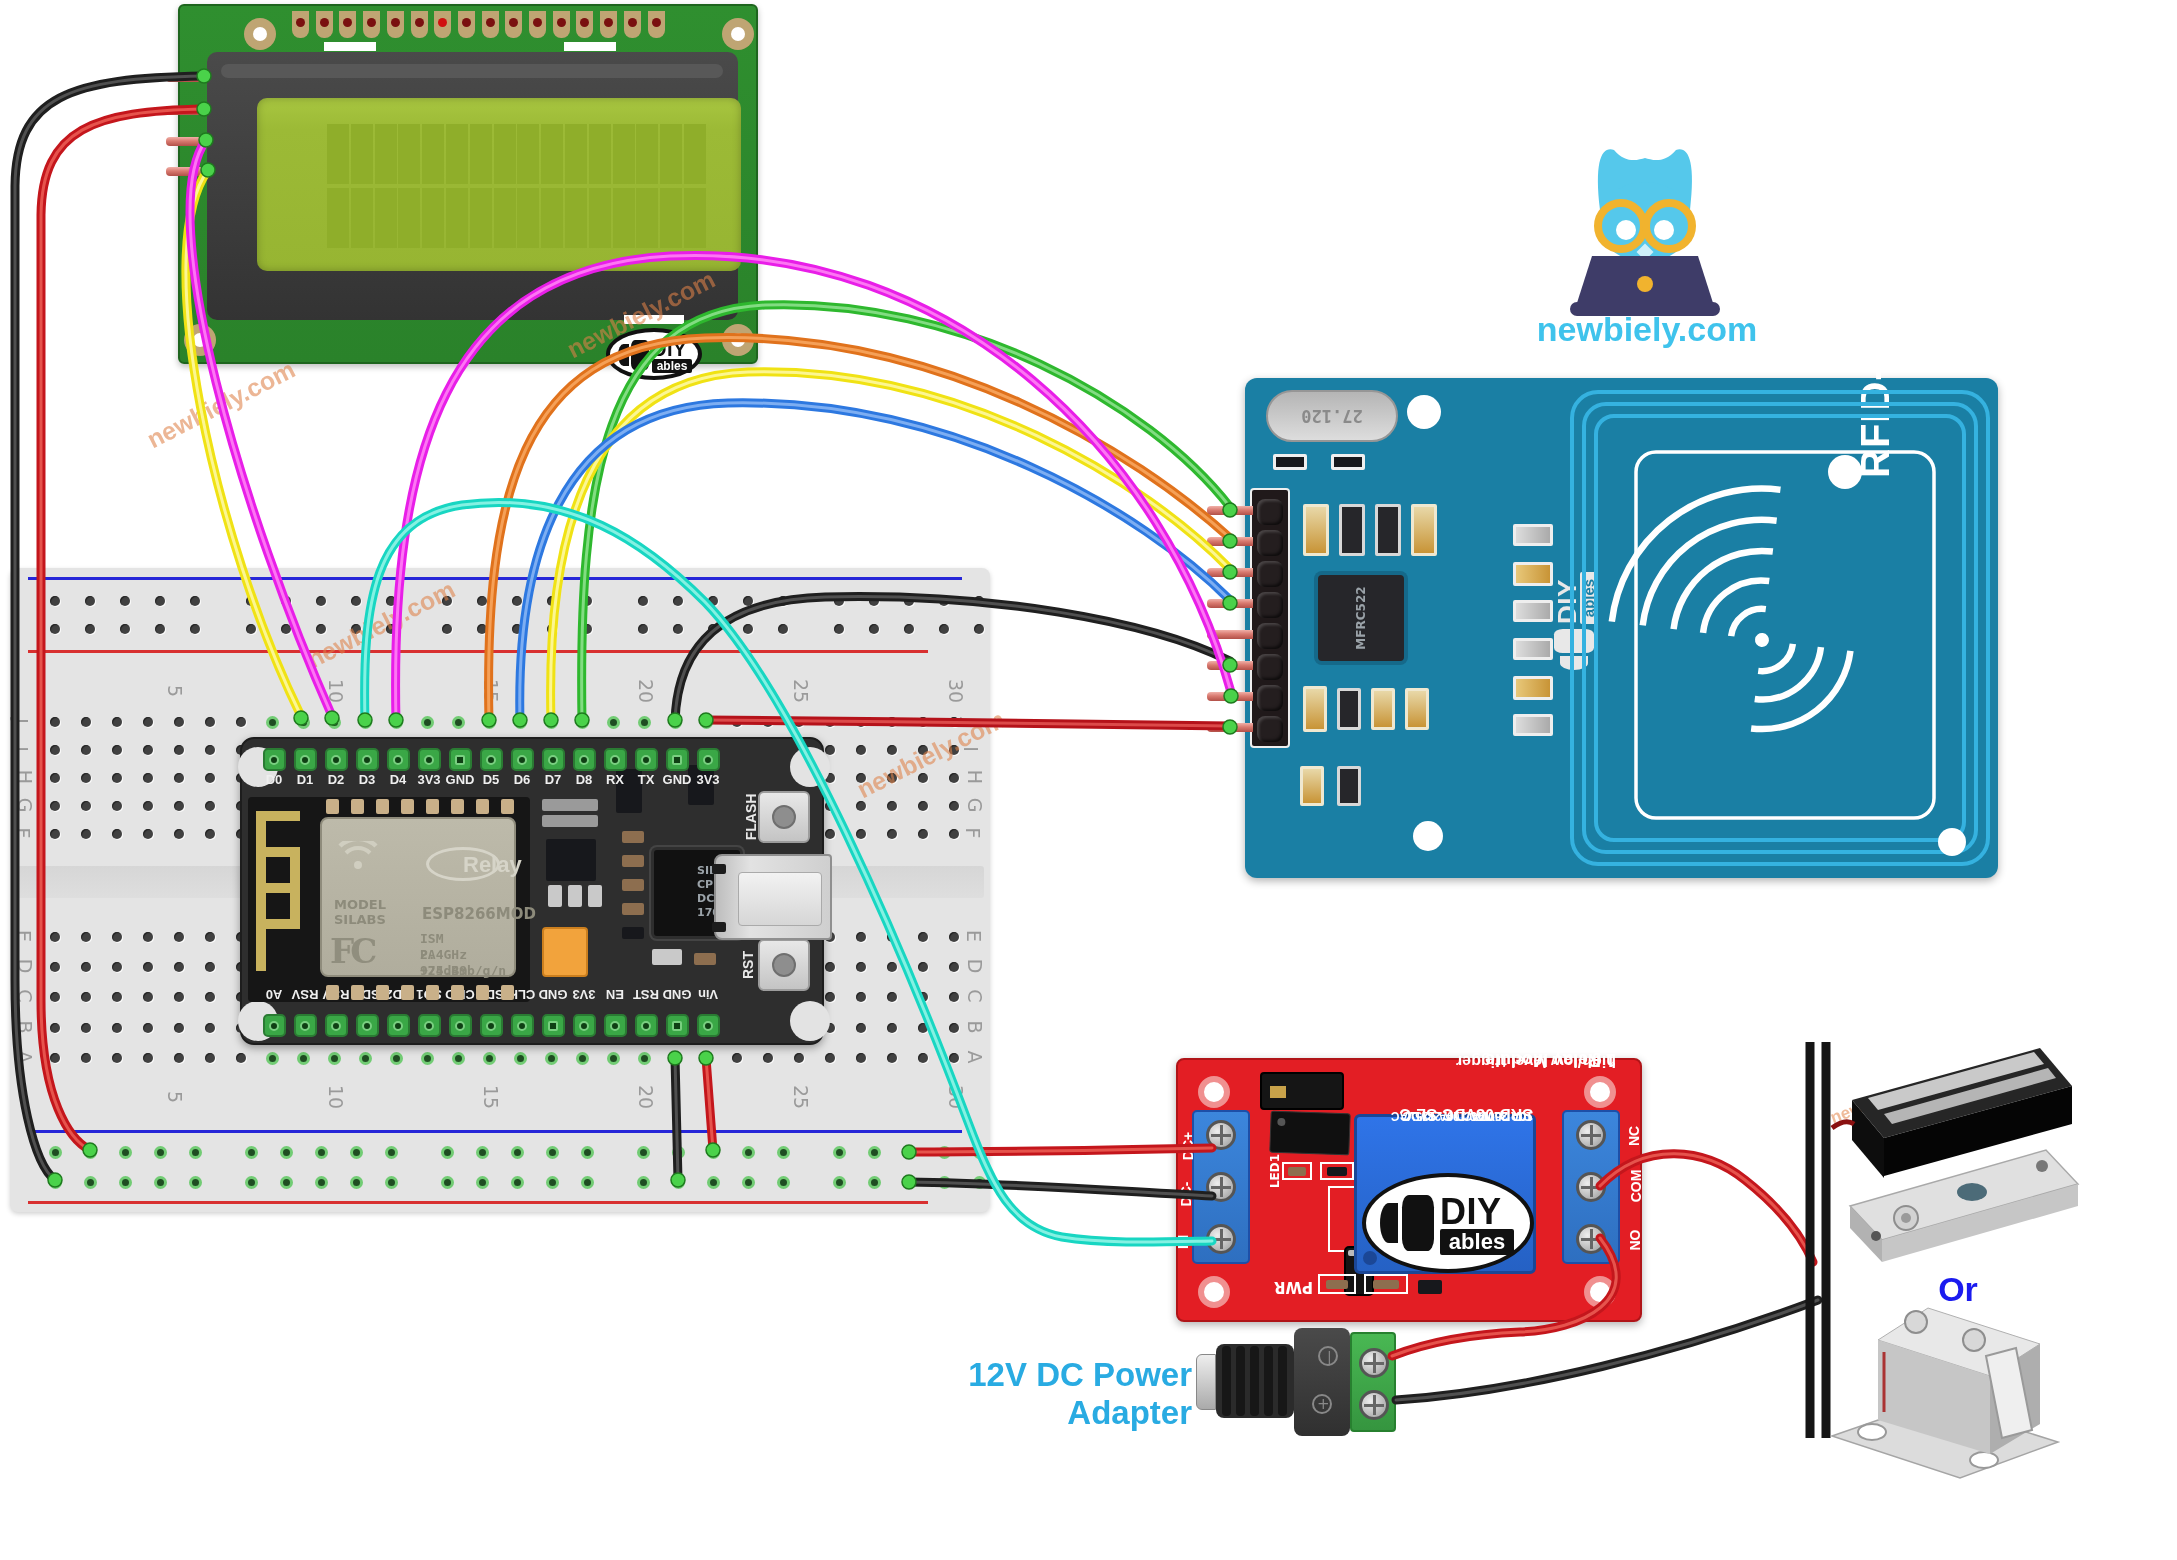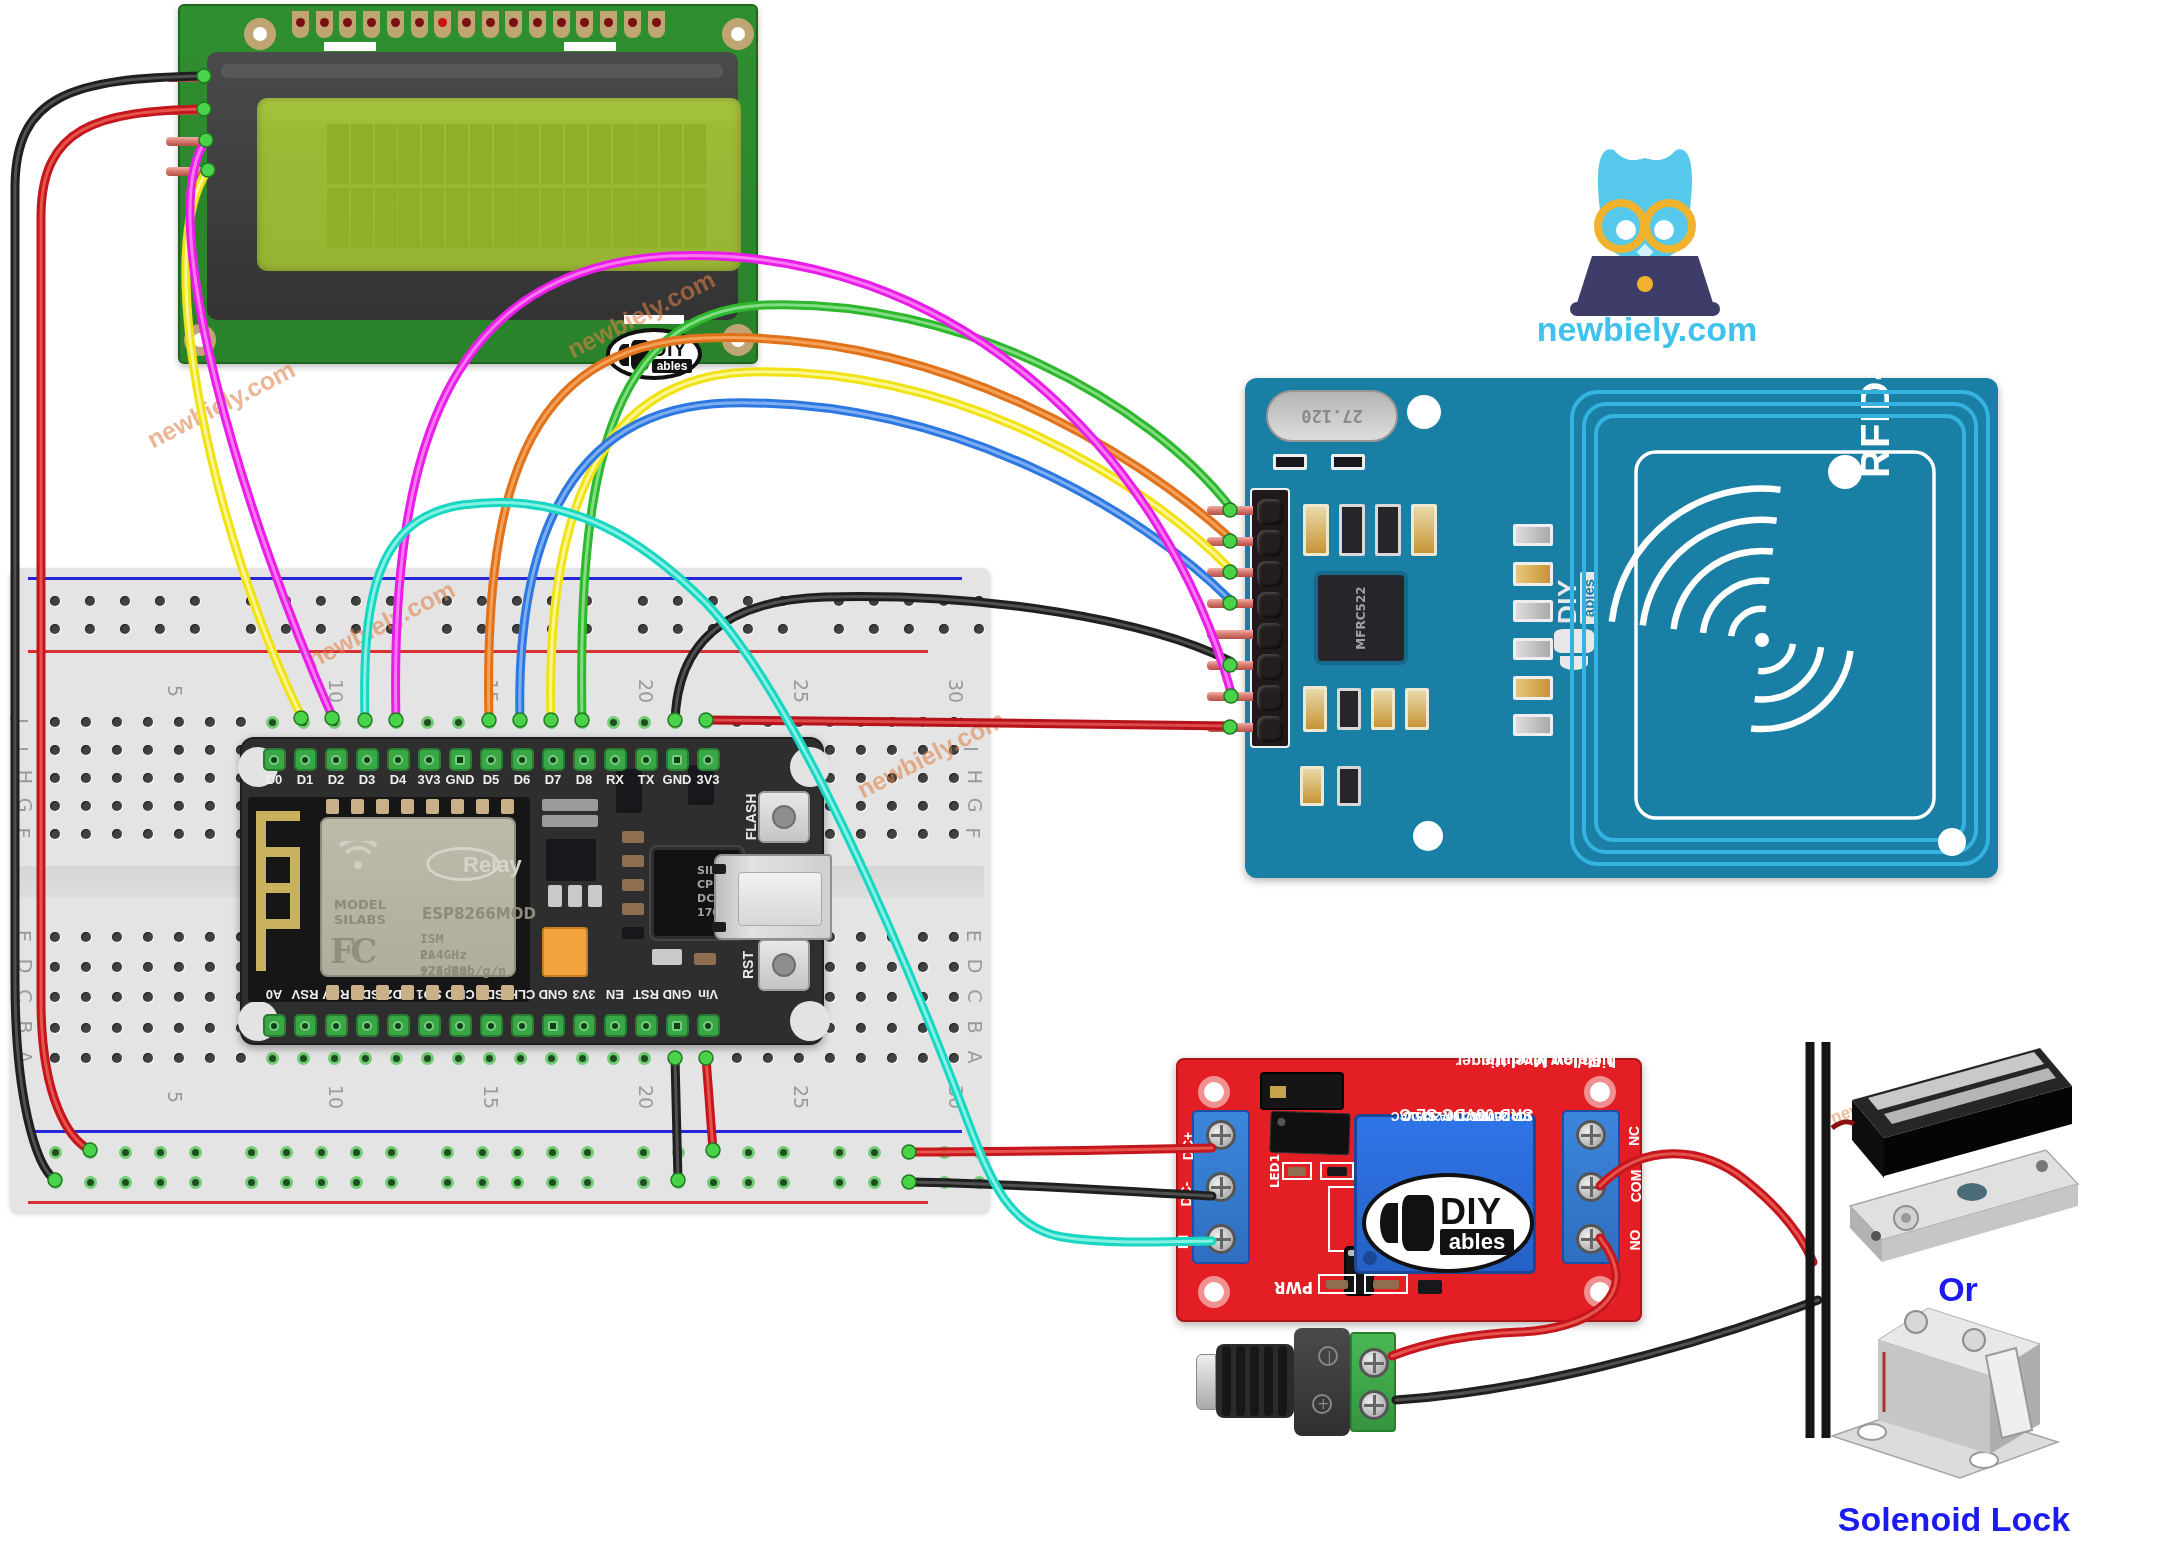--- a/index.html
+++ b/index.html
@@ -1038,22 +1038,22 @@
       <div class="jk-sym" style="left:18px;top:66px;">
           <span style="position:absolute;left:3px;top:-1px;font-size:15px;">+</span>
         </div>
     </div>
     <div id="jk-green">
       <div class="screw" style="left:7px;top:14px;"></div>
       <div class="screw" style="left:7px;top:56px;"></div>
     </div>
   </div>
 
+  <div id="lab-adapter" class="biglab">12V DC Power Adapter</div>
   <div id="lab-or" class="biglab">Or</div>
-  <div id="lab-sol" class="biglab">Solenoid Lock</div>
   <div id="sitename">newbiely.com</div>
 
   <div class="wm" style="left:140px;top:390px;">newbiely.com</div>
   <div class="wm" style="left:560px;top:300px;">newbiely.com</div>
   <div class="wm" style="left:300px;top:610px;">newbiely.com</div>
   <div class="wm" style="left:850px;top:740px;">newbiely.com</div>
   <div class="wm" style="left:1828px;top:1090px;font-size:17px;transform:rotate(-20deg);color:rgba(230,150,100,.65);">newbiely.com</div>
 
   <svg id="ov" viewBox="0 0 2177 1560">
 

